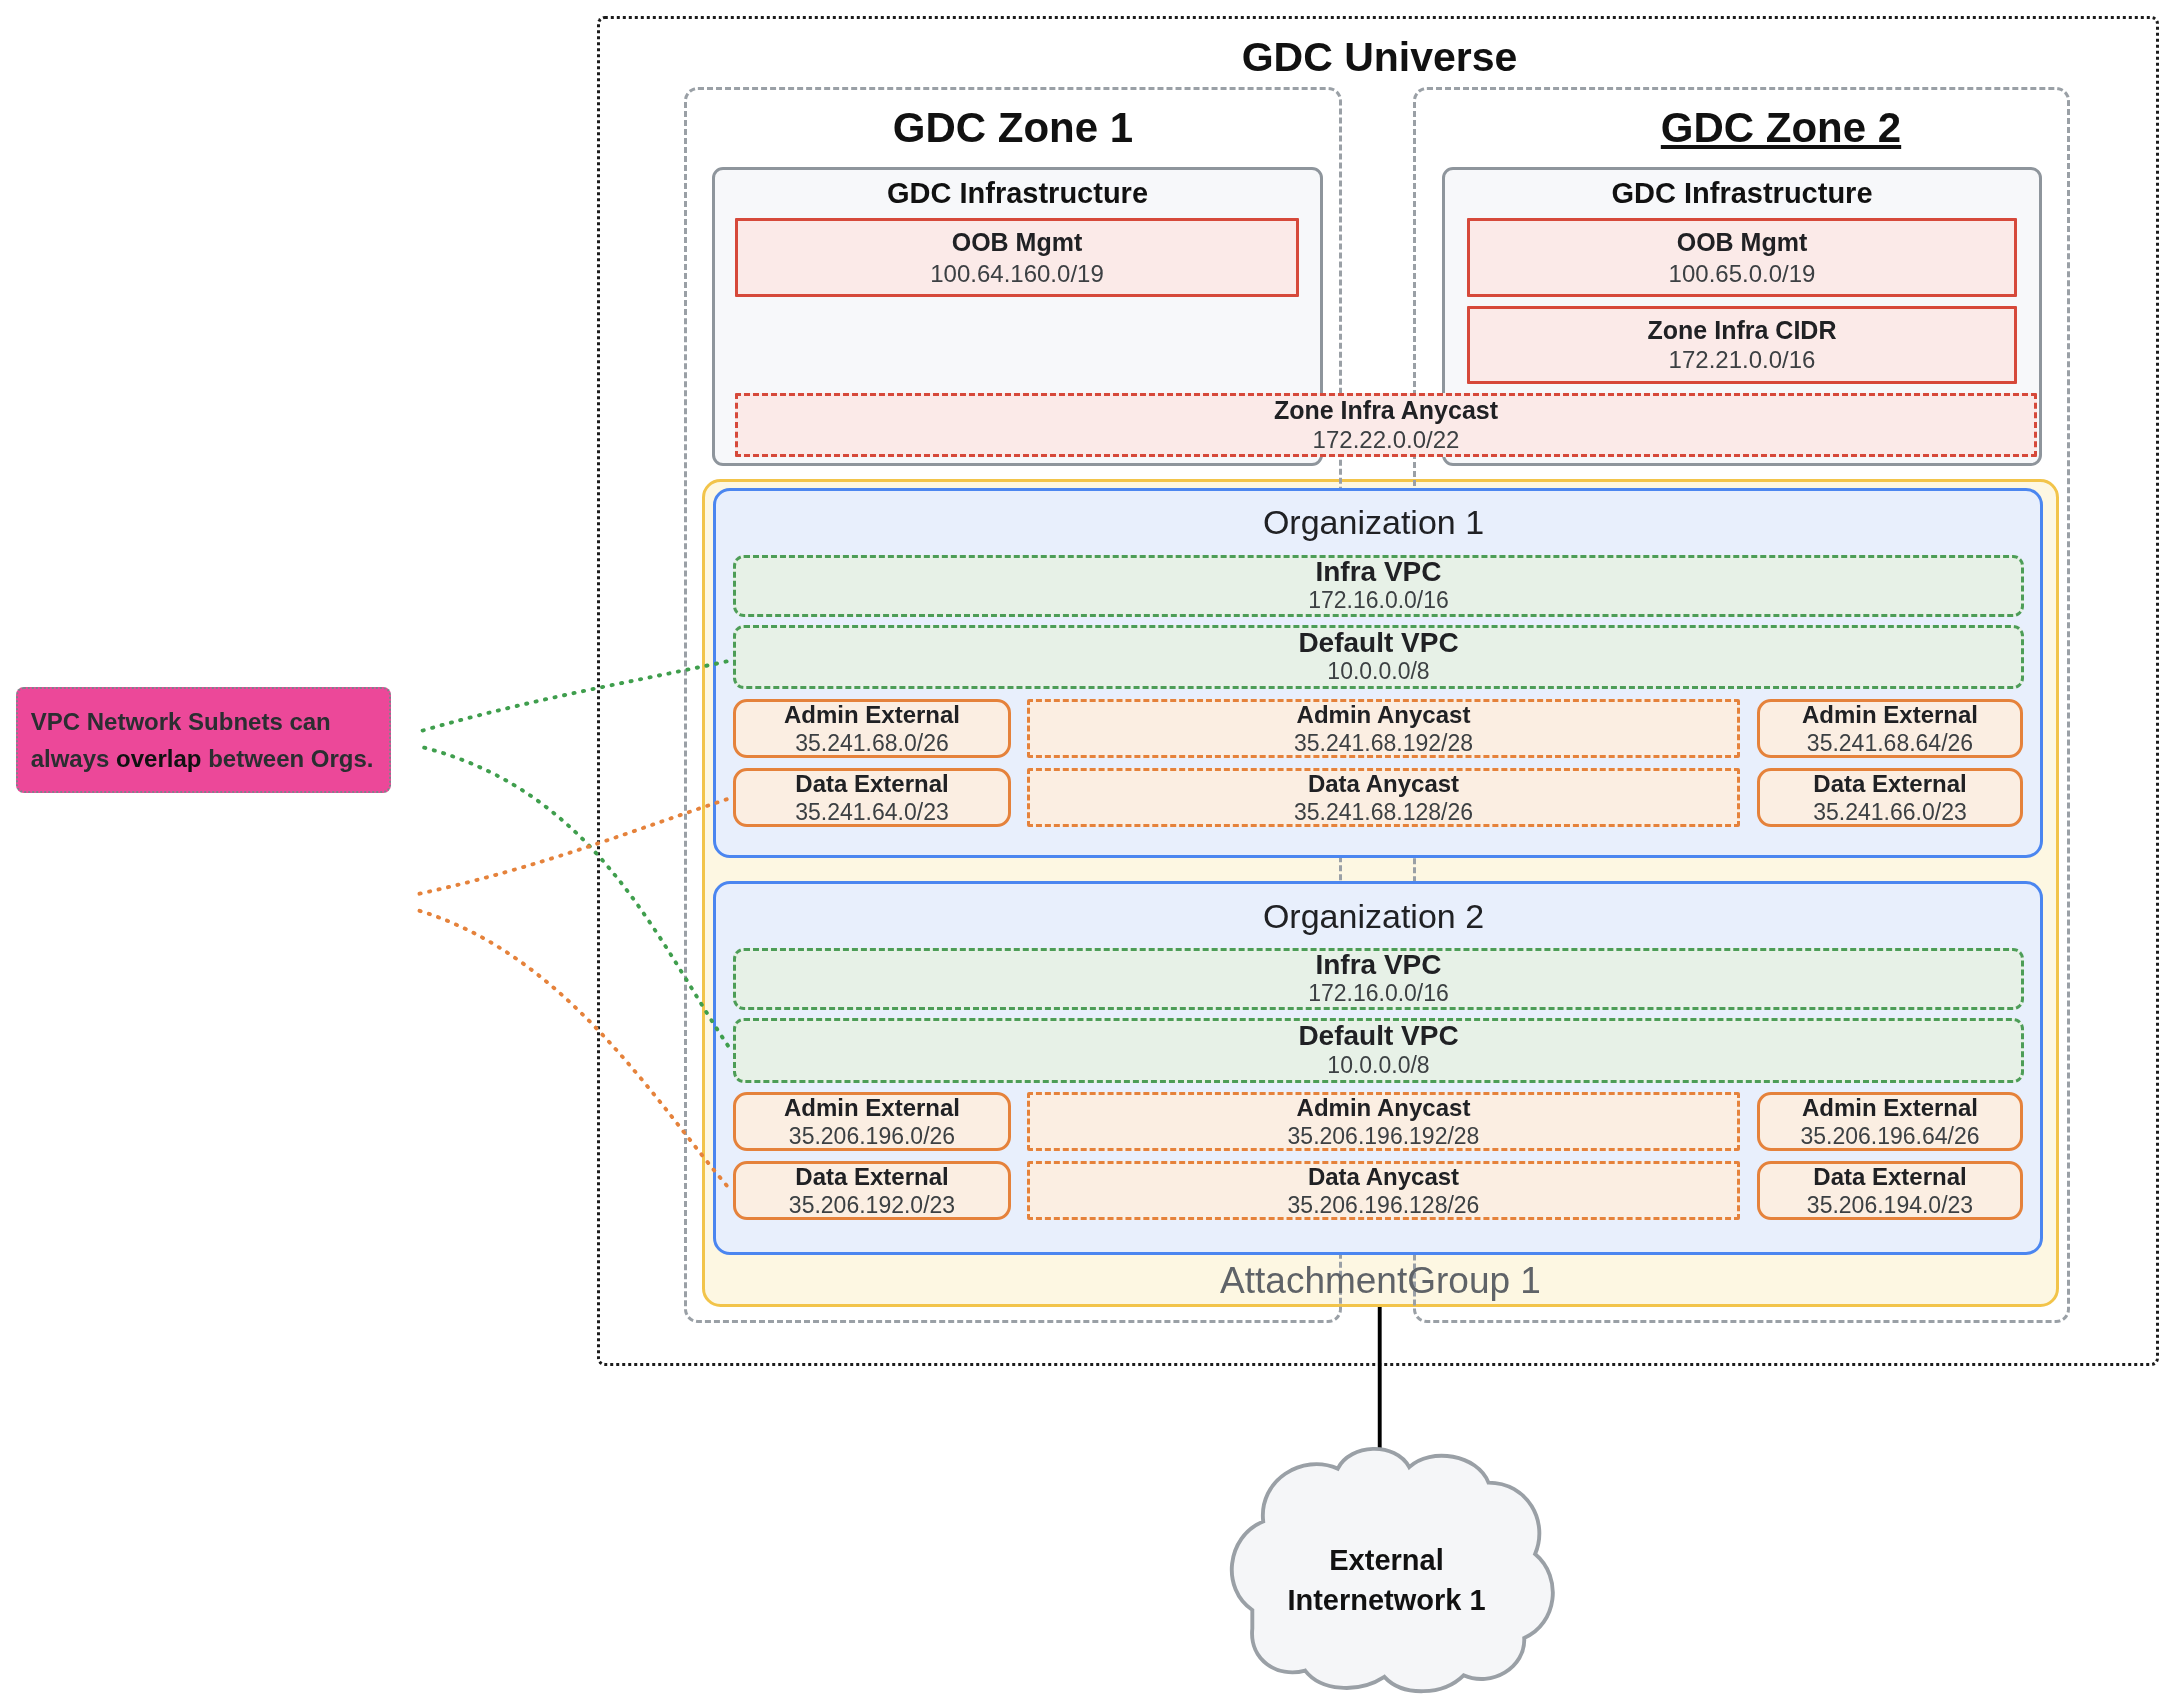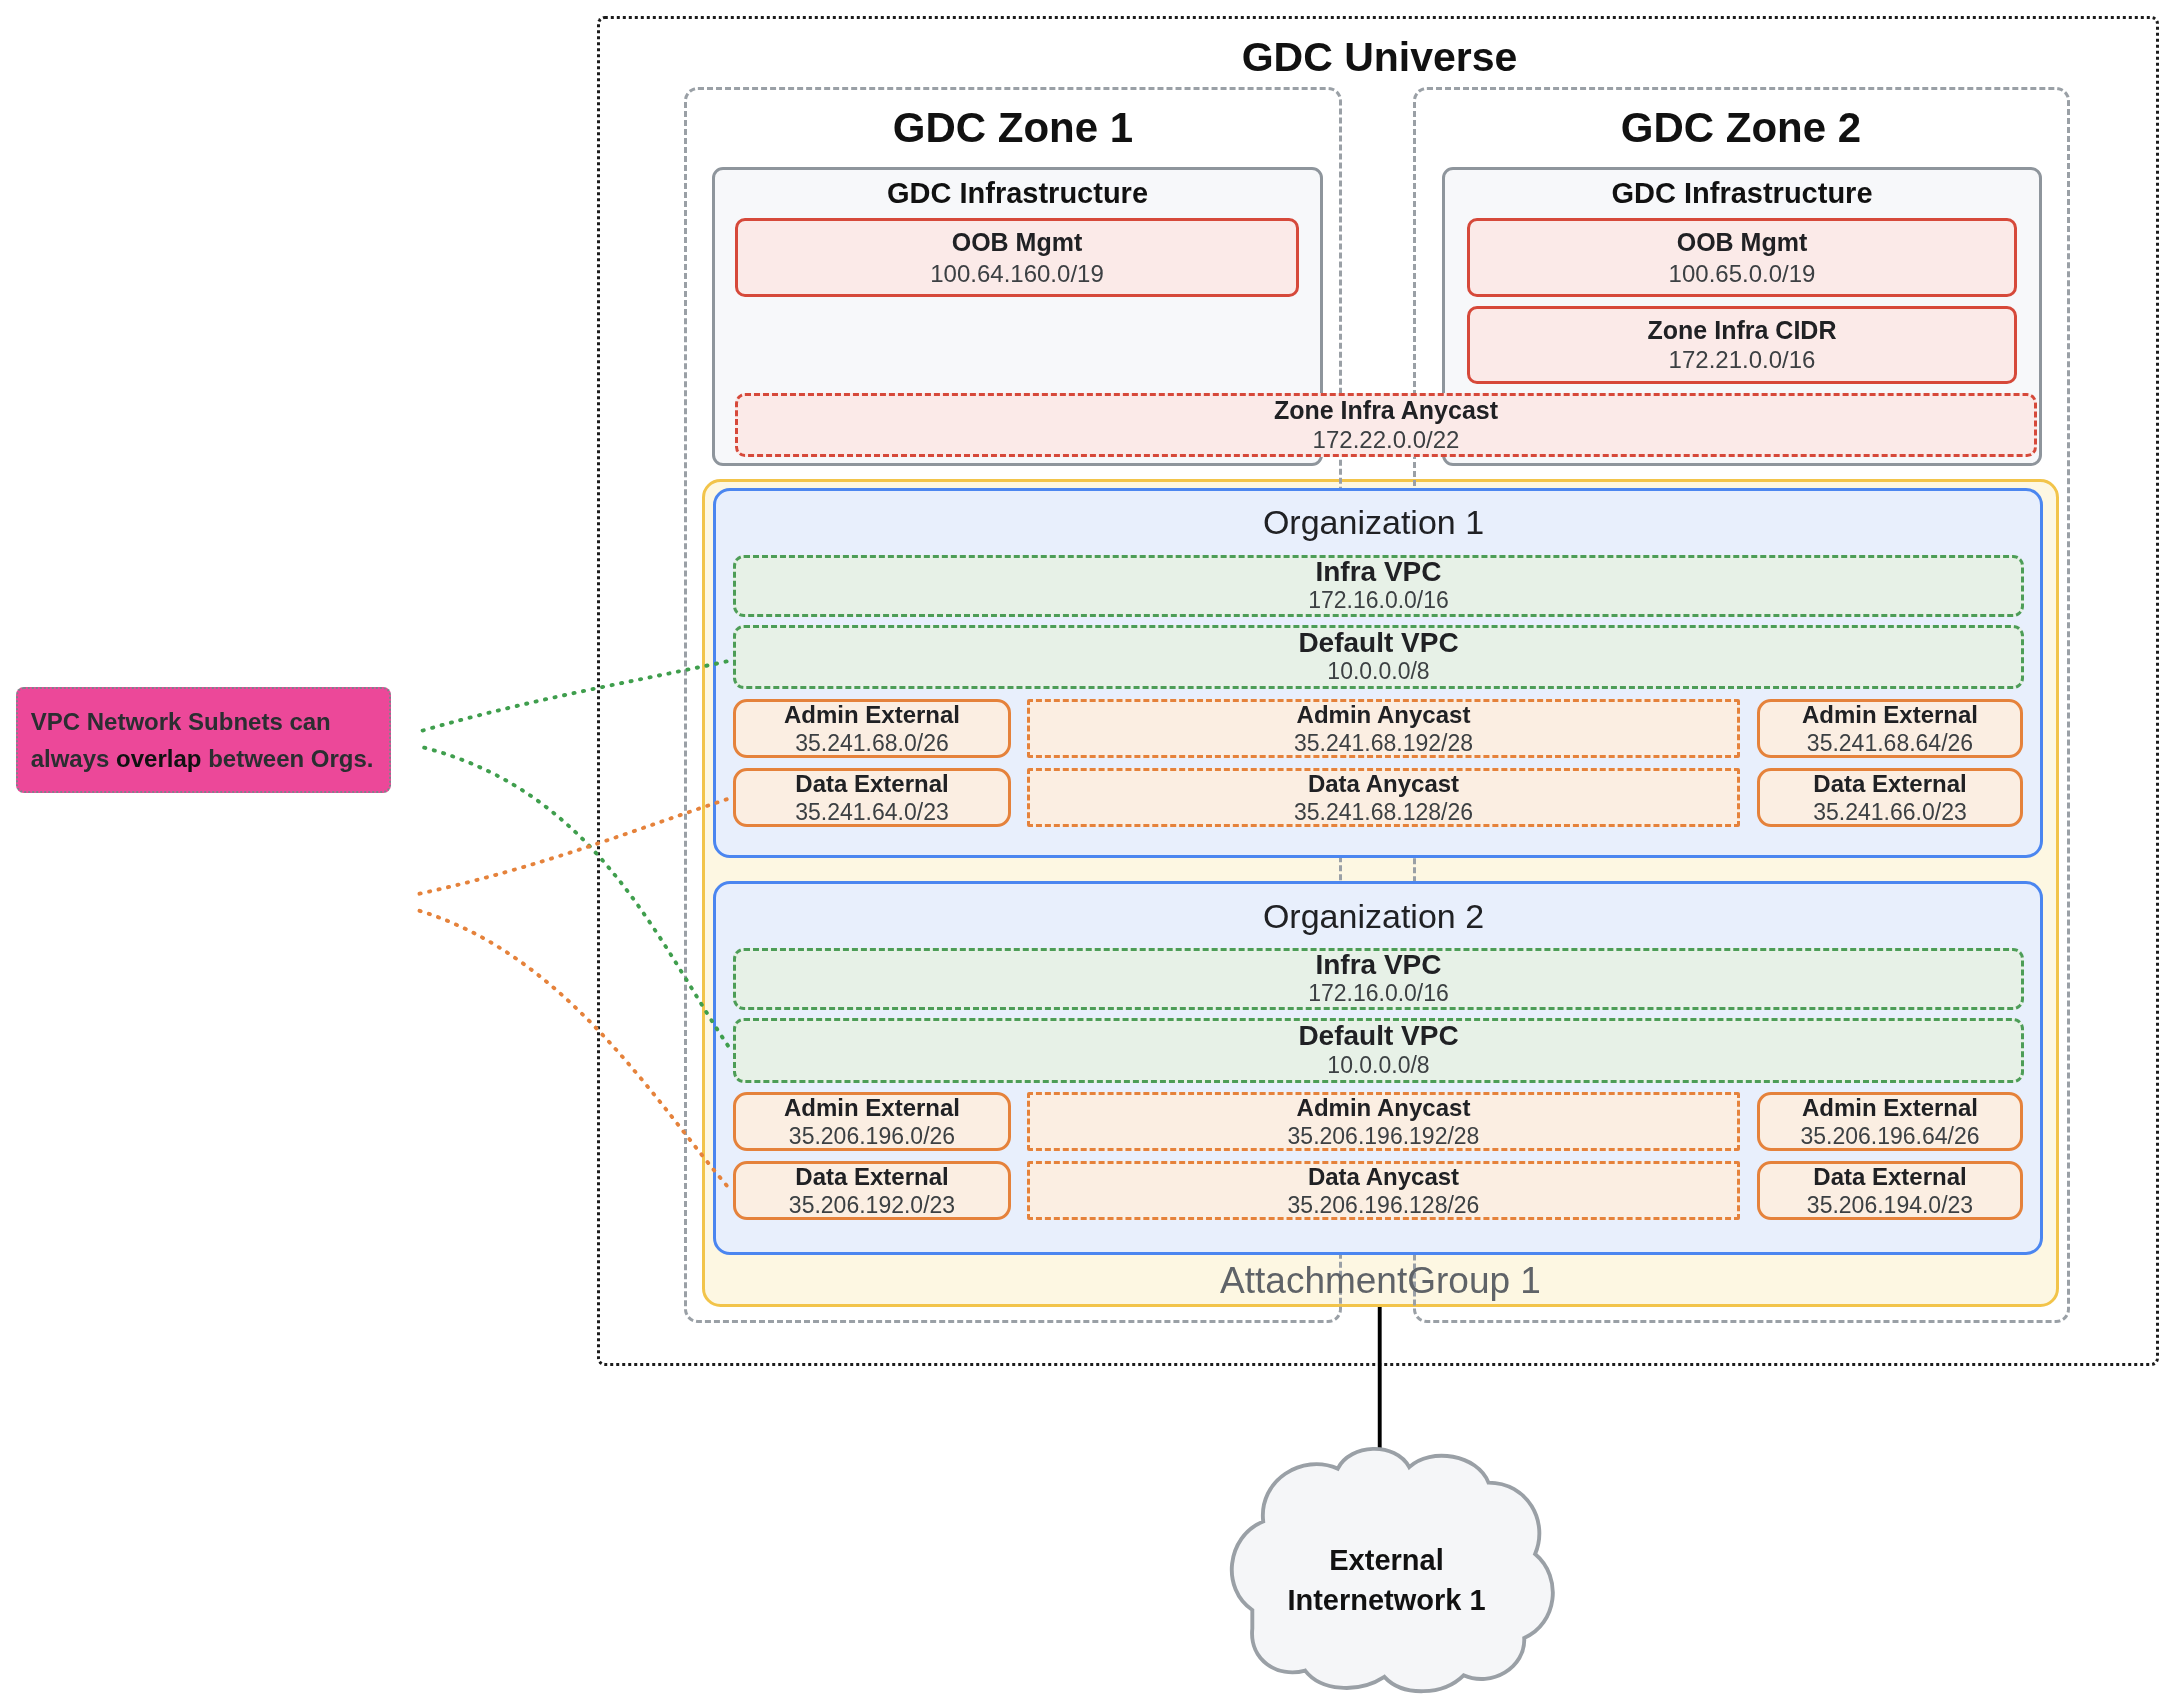--- a/index.html
+++ b/index.html
@@ -15,21 +15,21 @@
 
   .zone{border:3.1px dashed #9aa0a6;border-radius:14px;background:transparent;}
   .zone-title{font-size:42px;font-weight:bold;color:#111;}
 
   .attach-group{background:#fdf7e2;border:3.9px solid #f2c44a;border-radius:18.6px;}
   .attach-label{font-size:37px;color:#5f6368;}
 
   .infra{background:#f7f8fa;border:3.1px solid #8e959c;border-radius:11px;}
   .infra-title{font-size:29px;font-weight:bold;color:#111;}
 
-  .net-box{border-radius:10px;display:flex;flex-direction:column;justify-content:center;align-items:center;line-height:31px;}
+  .net-box{border-radius:1px;display:flex;flex-direction:column;justify-content:center;align-items:center;line-height:31px;}
   .red-solid{background:#fbeae8;border:3.9px solid #d6493a;}
   .red-dash{background:#fbeae8;border:3.9px dashed #d6493a;line-height:29px;}
   .nb-label{font-size:25px;font-weight:bold;color:#202124;}
   .nb-value{font-size:24px;color:#3c4043;}
   .inline-pair .nb-label{display:inline;margin-right:9.3px;}
   .inline-pair .nb-value{display:inline;}
 
   .org{background:#e8effc;border:3.9px solid #4b86f0;border-radius:17px;}
   .org-title{font-size:34px;font-weight:normal;color:#202124;}
 
@@ -55,21 +55,21 @@
 <div id="canvas">
 
   <div class="abs universe" style="left:597px;top:15.5px;width:1562px;height:1350px;"></div>
   <div class="abs universe-title center" style="left:991px;top:34px;width:777px;">GDC Universe</div>
 
   <div class="abs attach-group" style="left:702px;top:479px;width:1357px;height:828px;"></div>
 
   <div class="abs zone" style="left:684px;top:87px;width:658px;height:1236px;"></div>
   <div class="abs zone" style="left:1413px;top:87px;width:657px;height:1236px;"></div>
   <div class="abs zone-title center" style="left:702px;top:104px;width:622px;">GDC Zone 1</div>
-  <div class="abs zone-title center" style="left:1430px;top:104px;width:622px;">GDC Zone 2</div>
+  <div class="abs zone-title center" style="left:1470px;top:104px;width:622px;text-decoration:underline;">GDC Zone 2</div>
 
   <div class="abs infra" style="left:712px;top:167px;width:611px;height:299px;"></div>
   <div class="abs infra-title center" style="left:712px;top:177px;width:611px;">GDC Infrastructure</div>
   <div class="abs net-box red-solid" style="left:735px;top:218px;width:564px;height:79px;">
     <div class="nb-label">OOB Mgmt</div>
     <div class="nb-value">100.64.160.0/19</div>
   </div>
 
   <div class="abs infra" style="left:1442px;top:167px;width:600px;height:299px;"></div>
   <div class="abs infra-title center" style="left:1442px;top:177px;width:600px;">GDC Infrastructure</div>

